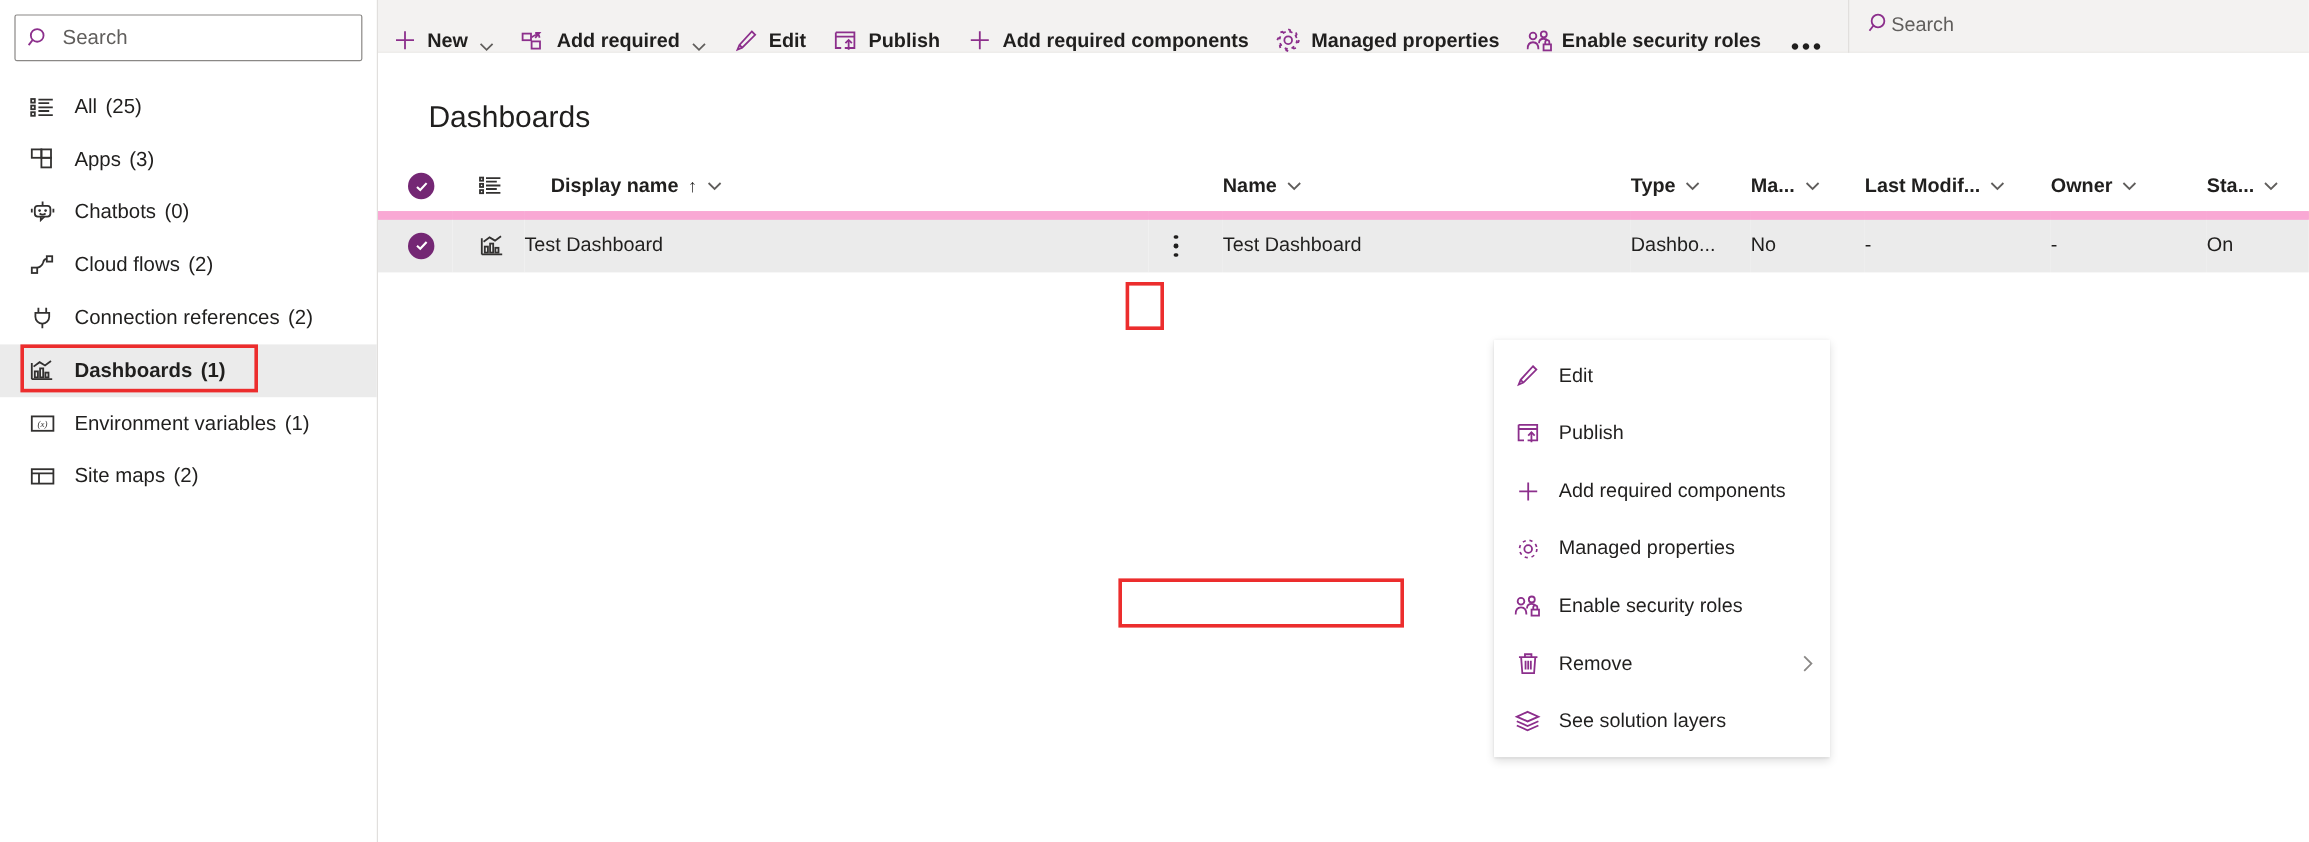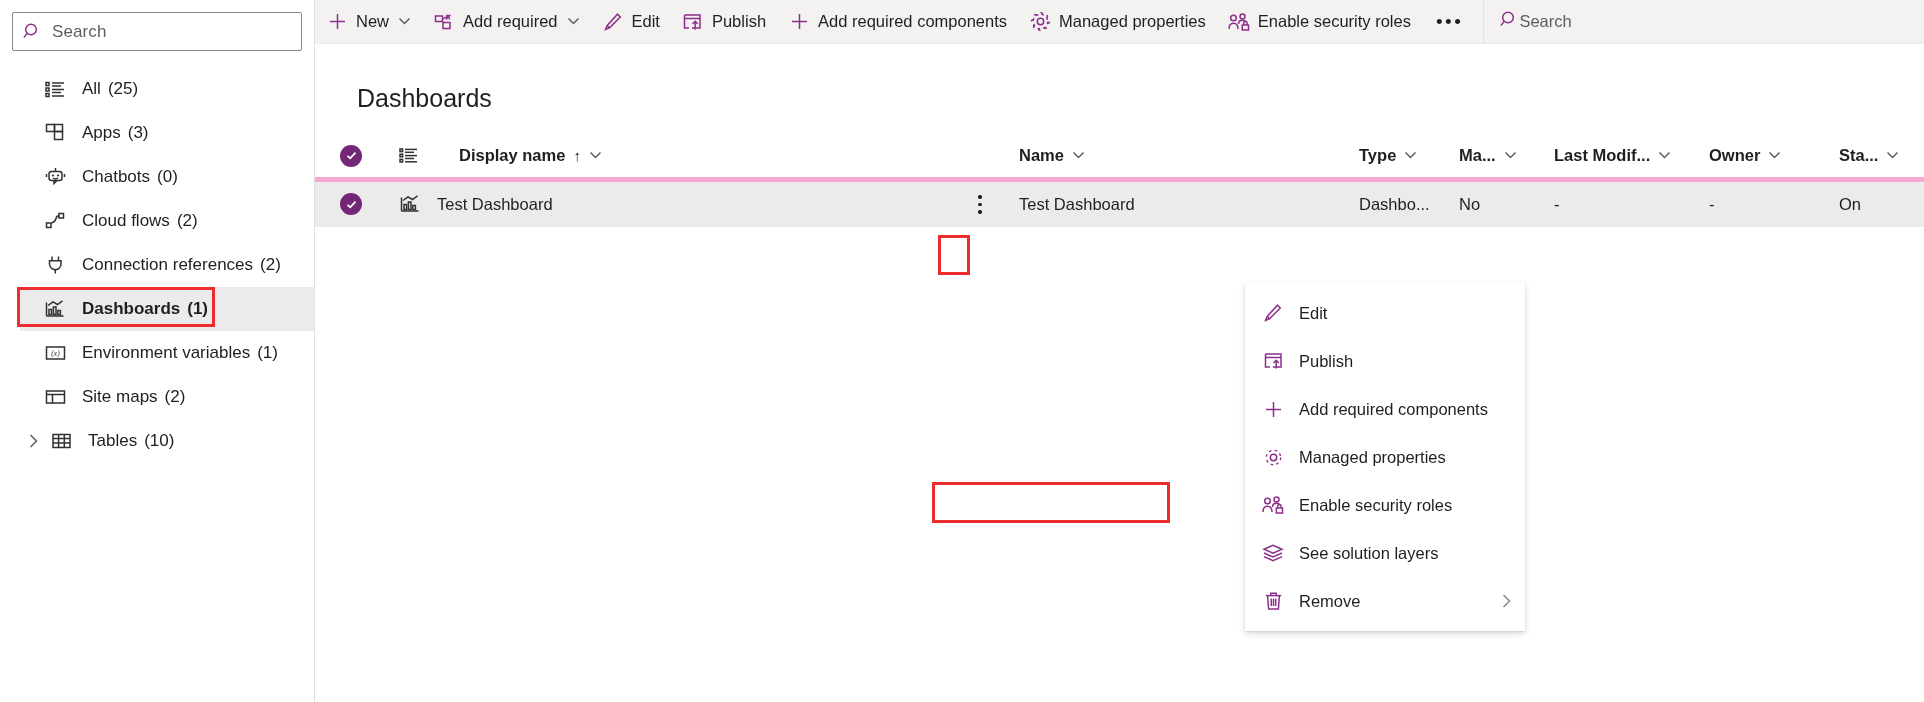--- a/index.html
+++ b/index.html
@@ -28,21 +28,21 @@
     border: 1px solid #8a8886;
     border-radius: 2px;
     display: flex;
     align-items: center;
     padding: 0 10px;
     background: #fff;
   }
   .search-box .sicon { margin-right: 10px; display: flex; align-items: center; }
   .search-box .sph { color: #605e5c; font-size: 17px; letter-spacing: .1px; }
 
-  .nav { margin-top: 16px; margin-left: 20px; }
+  .nav { margin-top: 16px; }
   .nav-item {
     height: 44px;
     display: flex;
     align-items: center;
     padding-left: 22px;
     position: relative;
     cursor: default;
   }
   .nav-item .nav-icon {
     width: 26px; height: 22px;
@@ -89,25 +89,26 @@
   .cmdbar {
     height: 44px;
     background: #f3f2f1;
     display: flex;
     align-items: center;
     border-bottom: 1px solid #edebe9;
     position: relative;
   }
   .cmd {
     display: flex;
-    align-items: center;
+    align-items: flex-end;
     height: 44px;
     padding: 0 11px;
     cursor: default;
     white-space: nowrap;
+    font-weight: bold;
   }
   .cmd .ci { display: flex; align-items: center; justify-content: center; width: 22px; height: 20px; margin-right: 8px; }
   .cmd .cl { font-size: 16.5px; color: #201f1e; }
   .cmd .cd { margin-left: 9px; display: flex; align-items: center; }
   .cmd.overflow { padding: 0 14px; }
   .cmd.overflow .dots { letter-spacing: 2.5px; font-size: 19px; color: #201f1e; line-height: 8px; }
   .cmd-sep {
     width: 1px; height: 44px; background: #e1dfdd; margin: 0 2px 0 6px;
   }
   .cmd-search { display: flex; align-items: center; height: 44px; padding: 0 14px; }
@@ -124,21 +125,21 @@
 
   table.grid { width: 100%; border-collapse: collapse; table-layout: fixed; margin-top: 22px; }
   table.grid th {
     text-align: left;
     font-size: 16.5px;
     font-weight: 600;
     color: #201f1e;
     height: 44px;
     padding: 0;
     vertical-align: middle;
-    border-bottom: 5px solid #f9a8d4;
+    border-bottom: 7px solid #f9a8d4;
   }
   table.grid td {
     font-size: 16.5px;
     color: #201f1e;
     height: 48px;
     padding: 0;
     vertical-align: middle;
     border: none;
   }
   tr.row-selected td { background: #ebebeb; }
@@ -336,38 +337,20 @@
           <svg width="21" height="20" viewBox="0 0 21 20">
             <rect x="1.5" y="4" width="18" height="12" class="dk"></rect>
             <line x1="1.5" y1="7.5" x2="19.5" y2="7.5" class="dk"></line>
             <line x1="7.5" y1="7.5" x2="7.5" y2="16" class="dk"></line>
           </svg>
         </span>
         <span class="nav-label">Site maps</span>
         <span class="nav-count">(2)</span>
       </div>
 
-      <div class="nav-item has-chevron">
-        <span class="expander">
-          <svg width="13" height="16" viewBox="0 0 13 16">
-              <path d="M3.5 2 L9.5 8 L3.5 14" stroke="#605e5c" stroke-width="1.5" fill="none"></path>
-            </svg>
-        </span>
-        <span class="nav-icon" style="margin-left:4px;">
-          <svg width="21" height="20" viewBox="0 0 21 20">
-            <rect x="2" y="3.5" width="17" height="13" class="dk"></rect>
-            <line x1="2" y1="7.5" x2="19" y2="7.5" class="dk"></line>
-            <line x1="2" y1="12" x2="19" y2="12" class="dk"></line>
-            <line x1="7.6" y1="3.5" x2="7.6" y2="16.5" class="dk"></line>
-            <line x1="13.3" y1="3.5" x2="13.3" y2="16.5" class="dk"></line>
-          </svg>
-        </span>
-        <span class="nav-label">Tables</span>
-        <span class="nav-count">(10)</span>
-      </div>
 
     </div>
 
     <div class="red-box" style="left:17px; top:287px; width:198px; height:40px;"></div>
   </div>
 
   <div class="main">
 
     <div class="cmdbar">
 
@@ -685,46 +668,46 @@
             <rect x="14.3" y="13" width="6.2" height="5" class="pp"></rect>
             <path d="M15.7 13 L15.7 11.2 A1.7 1.7 0 0 1 19.1 11.2 L19.1 13" class="pp"></path>
           </svg>
         </span>
         <span class="ml">Enable security roles</span>
       </div>
 
 
       <div class="ctxitem">
         <span class="mi">
-          <svg width="22" height="20" viewBox="0 0 22 20">
-            <path d="M11 2.2 L20 6.2 L11 10.2 L2 6.2 Z" class="pp"></path>
-            <path d="M2 10 L11 14 L20 10" class="pp"></path>
-            <path d="M2 13.6 L11 17.6 L20 13.6" class="pp"></path>
-          </svg>
-        </span>
-        <span class="ml">See solution layers</span>
-      </div>
-
-      <div class="ctxitem">
-        <span class="mi">
           <svg width="19" height="20" viewBox="0 0 19 20">
             <path d="M3.6 4.6 L4.6 18 L14.4 18 L15.4 4.6" class="pp"></path>
             <line x1="1.8" y1="4.6" x2="17.2" y2="4.6" class="pp"></line>
             <path d="M6.8 4.6 L6.8 2.2 L12.2 2.2 L12.2 4.6" class="pp"></path>
             <line x1="7.3" y1="7.6" x2="7.3" y2="15" class="pp"></line>
             <line x1="9.5" y1="7.6" x2="9.5" y2="15" class="pp"></line>
             <line x1="11.7" y1="7.6" x2="11.7" y2="15" class="pp"></line>
           </svg>
         </span>
         <span class="ml">Remove</span>
         <span class="submenu-chev">
           <svg width="13" height="16" viewBox="0 0 13 16">
               <path d="M3.5 2 L9.5 8 L3.5 14" stroke="#8a8886" stroke-width="1.5" fill="none"></path>
             </svg>
         </span>
       </div>
+
+      <div class="ctxitem">
+        <span class="mi">
+          <svg width="22" height="20" viewBox="0 0 22 20">
+            <path d="M11 2.2 L20 6.2 L11 10.2 L2 6.2 Z" class="pp"></path>
+            <path d="M2 10 L11 14 L20 10" class="pp"></path>
+            <path d="M2 13.6 L11 17.6 L20 13.6" class="pp"></path>
+          </svg>
+        </span>
+        <span class="ml">See solution layers</span>
+      </div>
     </div>
 
     <div class="red-box" style="left:623px; top:235px; width:32px; height:40px;"></div>
     <div class="red-box" style="left:617px; top:482px; width:238px; height:41px;"></div>
 
   </div>
 </div>
 
 </body></html>

